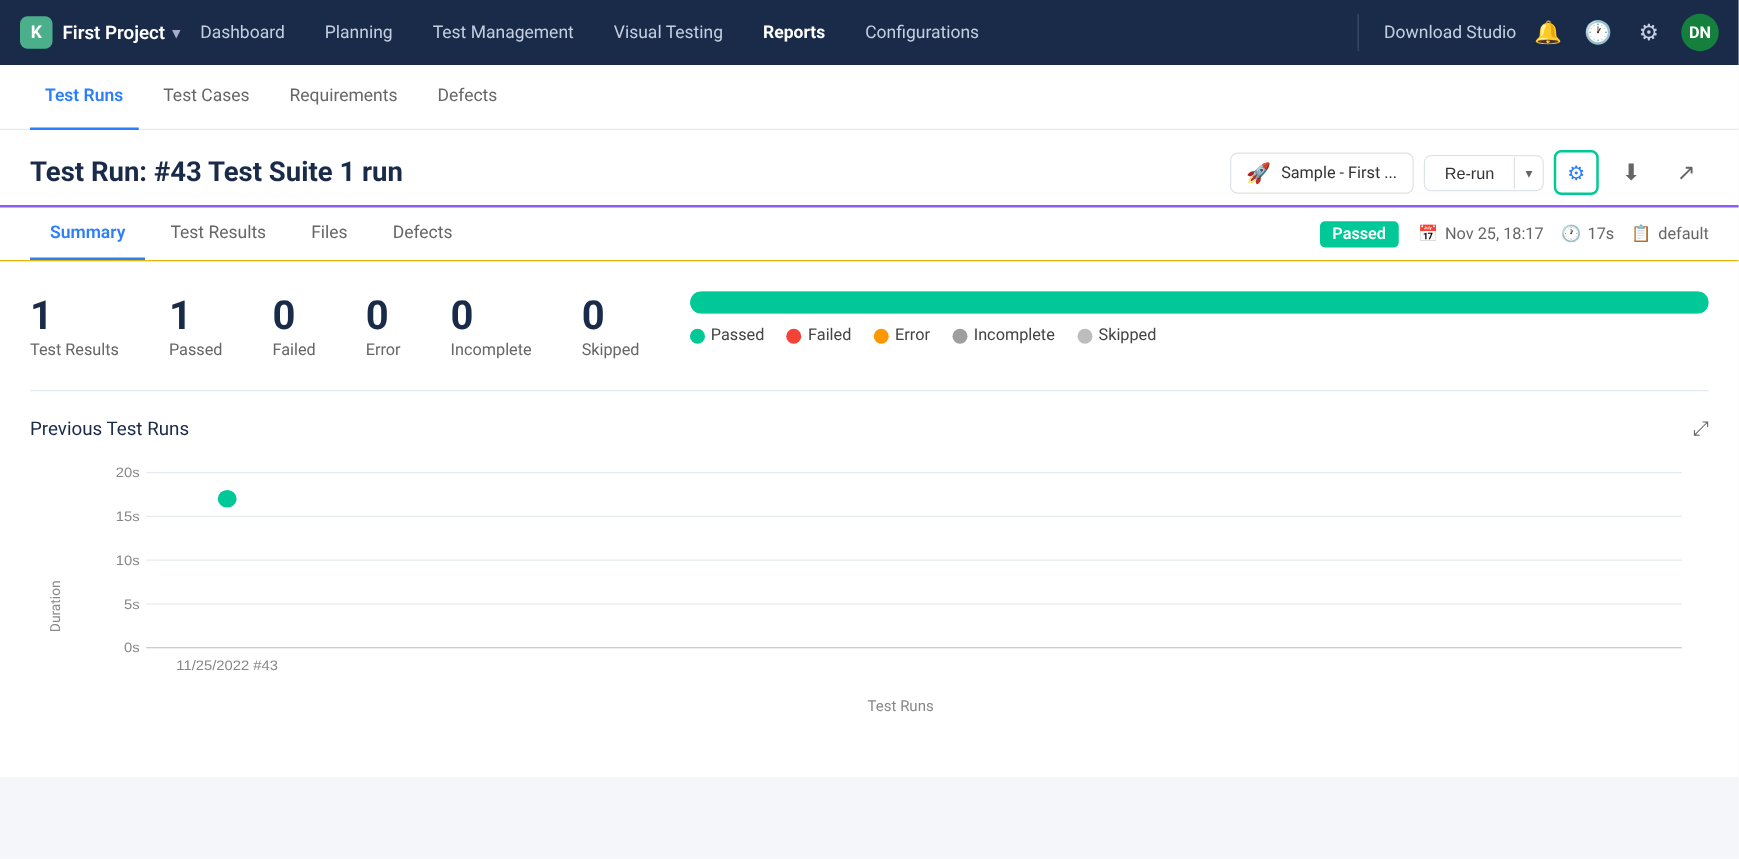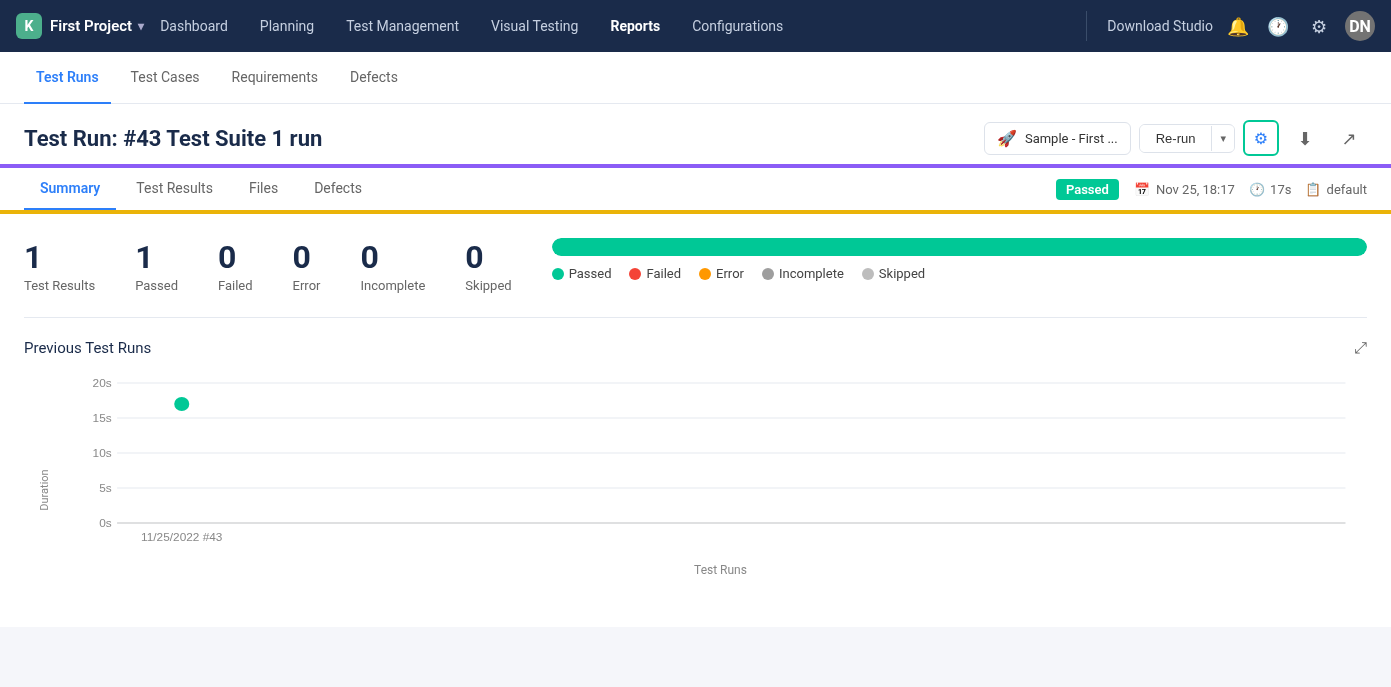--- a/index.html
+++ b/index.html
@@ -76,28 +76,28 @@
       display: flex;
       align-items: center;
       justify-content: center;
       color: #c5cfe0;
       font-size: 18px;
       cursor: pointer;
     }
     .nav-avatar {
       width: 30px;
       height: 30px;
-      background: #737373;
+      background: #15803d;
       border-radius: 50%;
       display: flex;
       align-items: center;
       justify-content: center;
       color: #fff;
       font-weight: 700;
-      font-size: 16px;
+      font-size: 13px;
       cursor: pointer;
     }
 
     
     .secondary-nav {
       background: #fff;
       border-bottom: 1px solid #e5e9f0;
       display: flex;
       align-items: center;
       padding: 0 24px;
@@ -122,21 +122,21 @@
 
     
     .page { background: #fff; }
 
     
     .page-header {
       display: flex;
       align-items: center;
       padding: 16px 24px 8px;
       gap: 28px;
-      border-bottom: 4px solid #8b5cf6;
+      border-bottom: 2px solid #8b5cf6;
     }
     .page-title {
       font-size: 22px;
       font-weight: 700;
       color: #1a2b4a;
       flex: 1;
     }
     .header-actions {
       display: flex;
       align-items: center;
@@ -199,21 +199,21 @@
       color: #666;
       font-size: 18px;
       cursor: pointer;
     }
 
     
     .tabs-row {
       display: flex;
       align-items: center;
       padding: 0 24px;
-      border-bottom: 4px solid #eab308;
+      border-bottom: 1px solid #eab308;
       gap: 4px;
     }
     .tab {
       padding: 12px 16px;
       font-size: 14px;
       color: #666;
       cursor: pointer;
       border-bottom: 2px solid transparent;
     }
     .tab.active {

